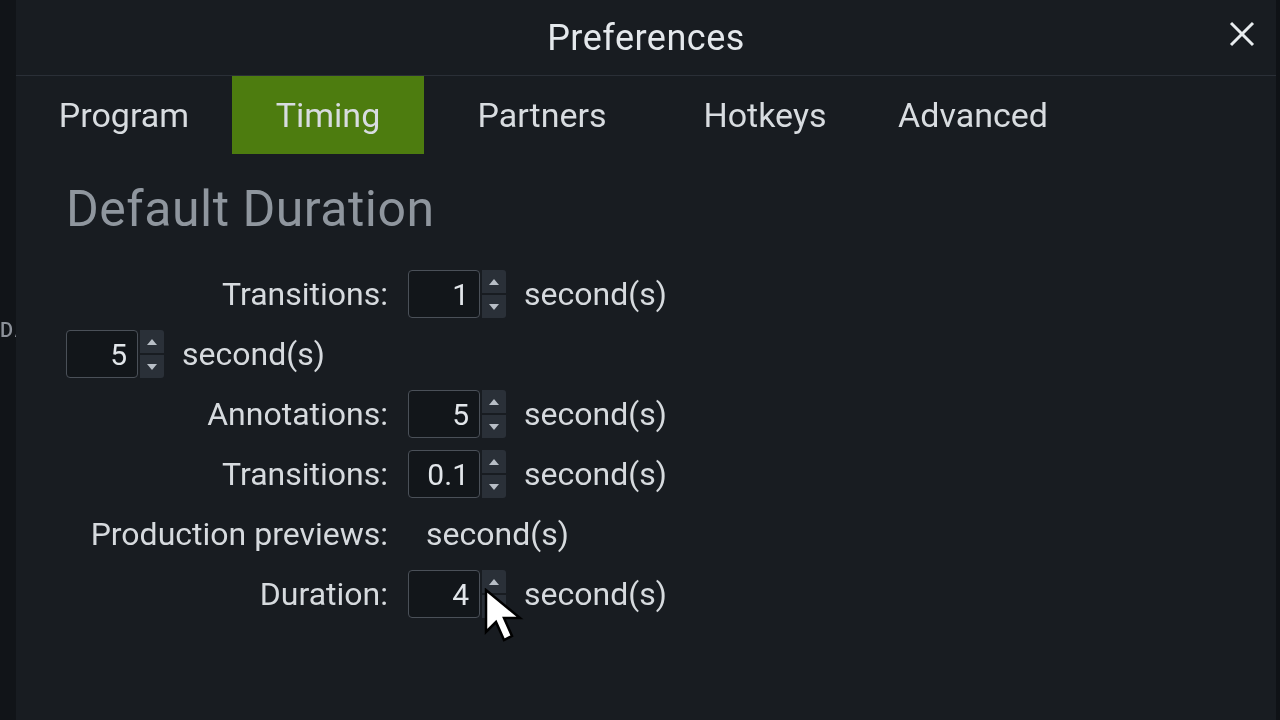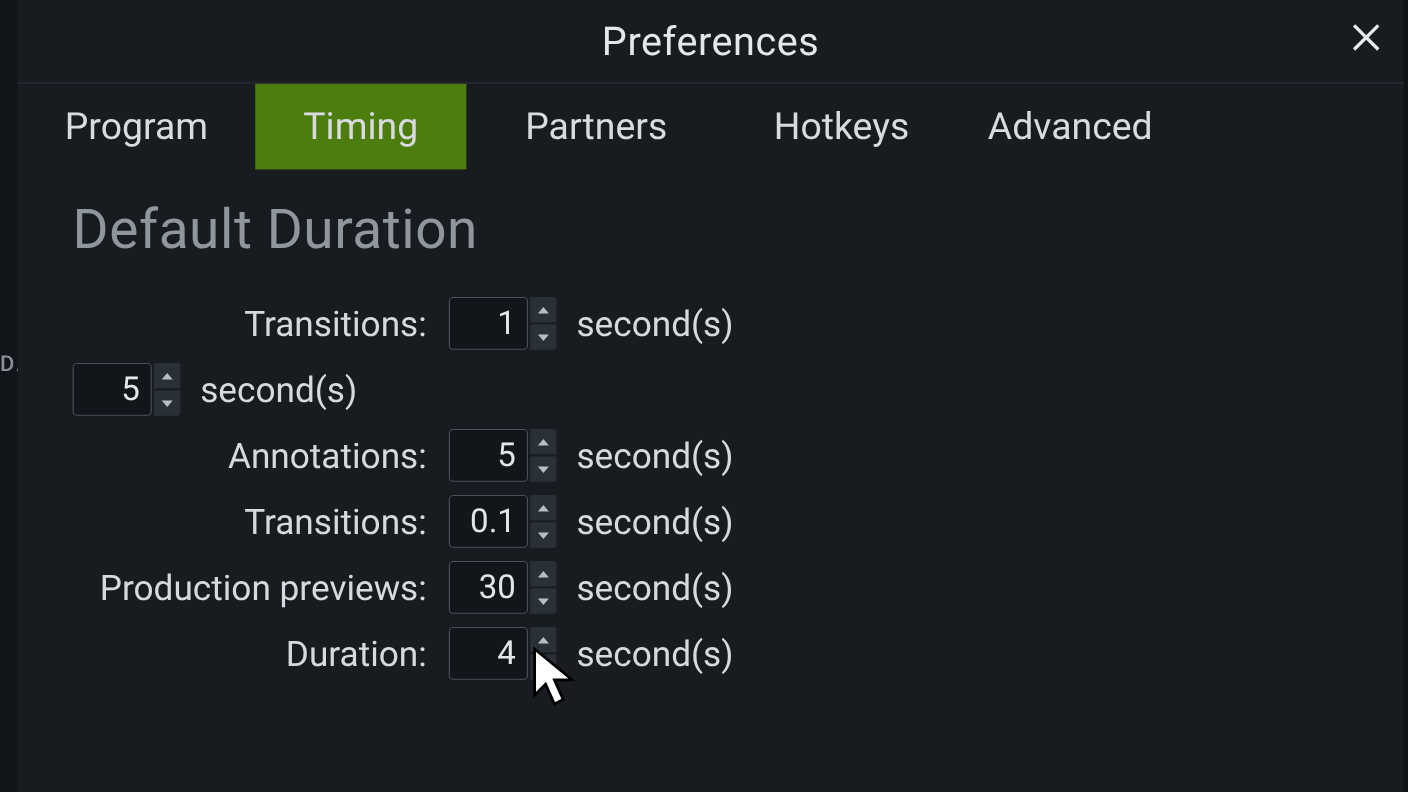--- a/index.html
+++ b/index.html
@@ -292,35 +292,20 @@
                   <polygon points="1,1 11,1 6,7"></polygon>
                 </svg>
               </div>
           </div>
         </div>
         <div class="unit">second(s)</div>
       </div>
 
       <div class="row">
         <div class="row-label">Production previews:</div>
-        <div class="stepper">
-          <input class="stepper-input" value="30" style="">
-          <div class="stepper-arrows">
-            <div class="stepper-arrow">
-                <svg viewBox="0 0 12 8">
-                  <polygon points="6,1 11,7 1,7"></polygon>
-                </svg>
-              </div>
-            <div class="stepper-arrow">
-                <svg viewBox="0 0 12 8">
-                  <polygon points="1,1 11,1 6,7"></polygon>
-                </svg>
-              </div>
-          </div>
-        </div>
         <div class="unit">second(s)</div>
       </div>
 
       <div class="row">
         <div class="row-label">Duration:</div>
         <div class="stepper">
           <input class="stepper-input" value="4" style="">
           <div class="stepper-arrows">
             <div class="stepper-arrow">
                 <svg viewBox="0 0 12 8">

